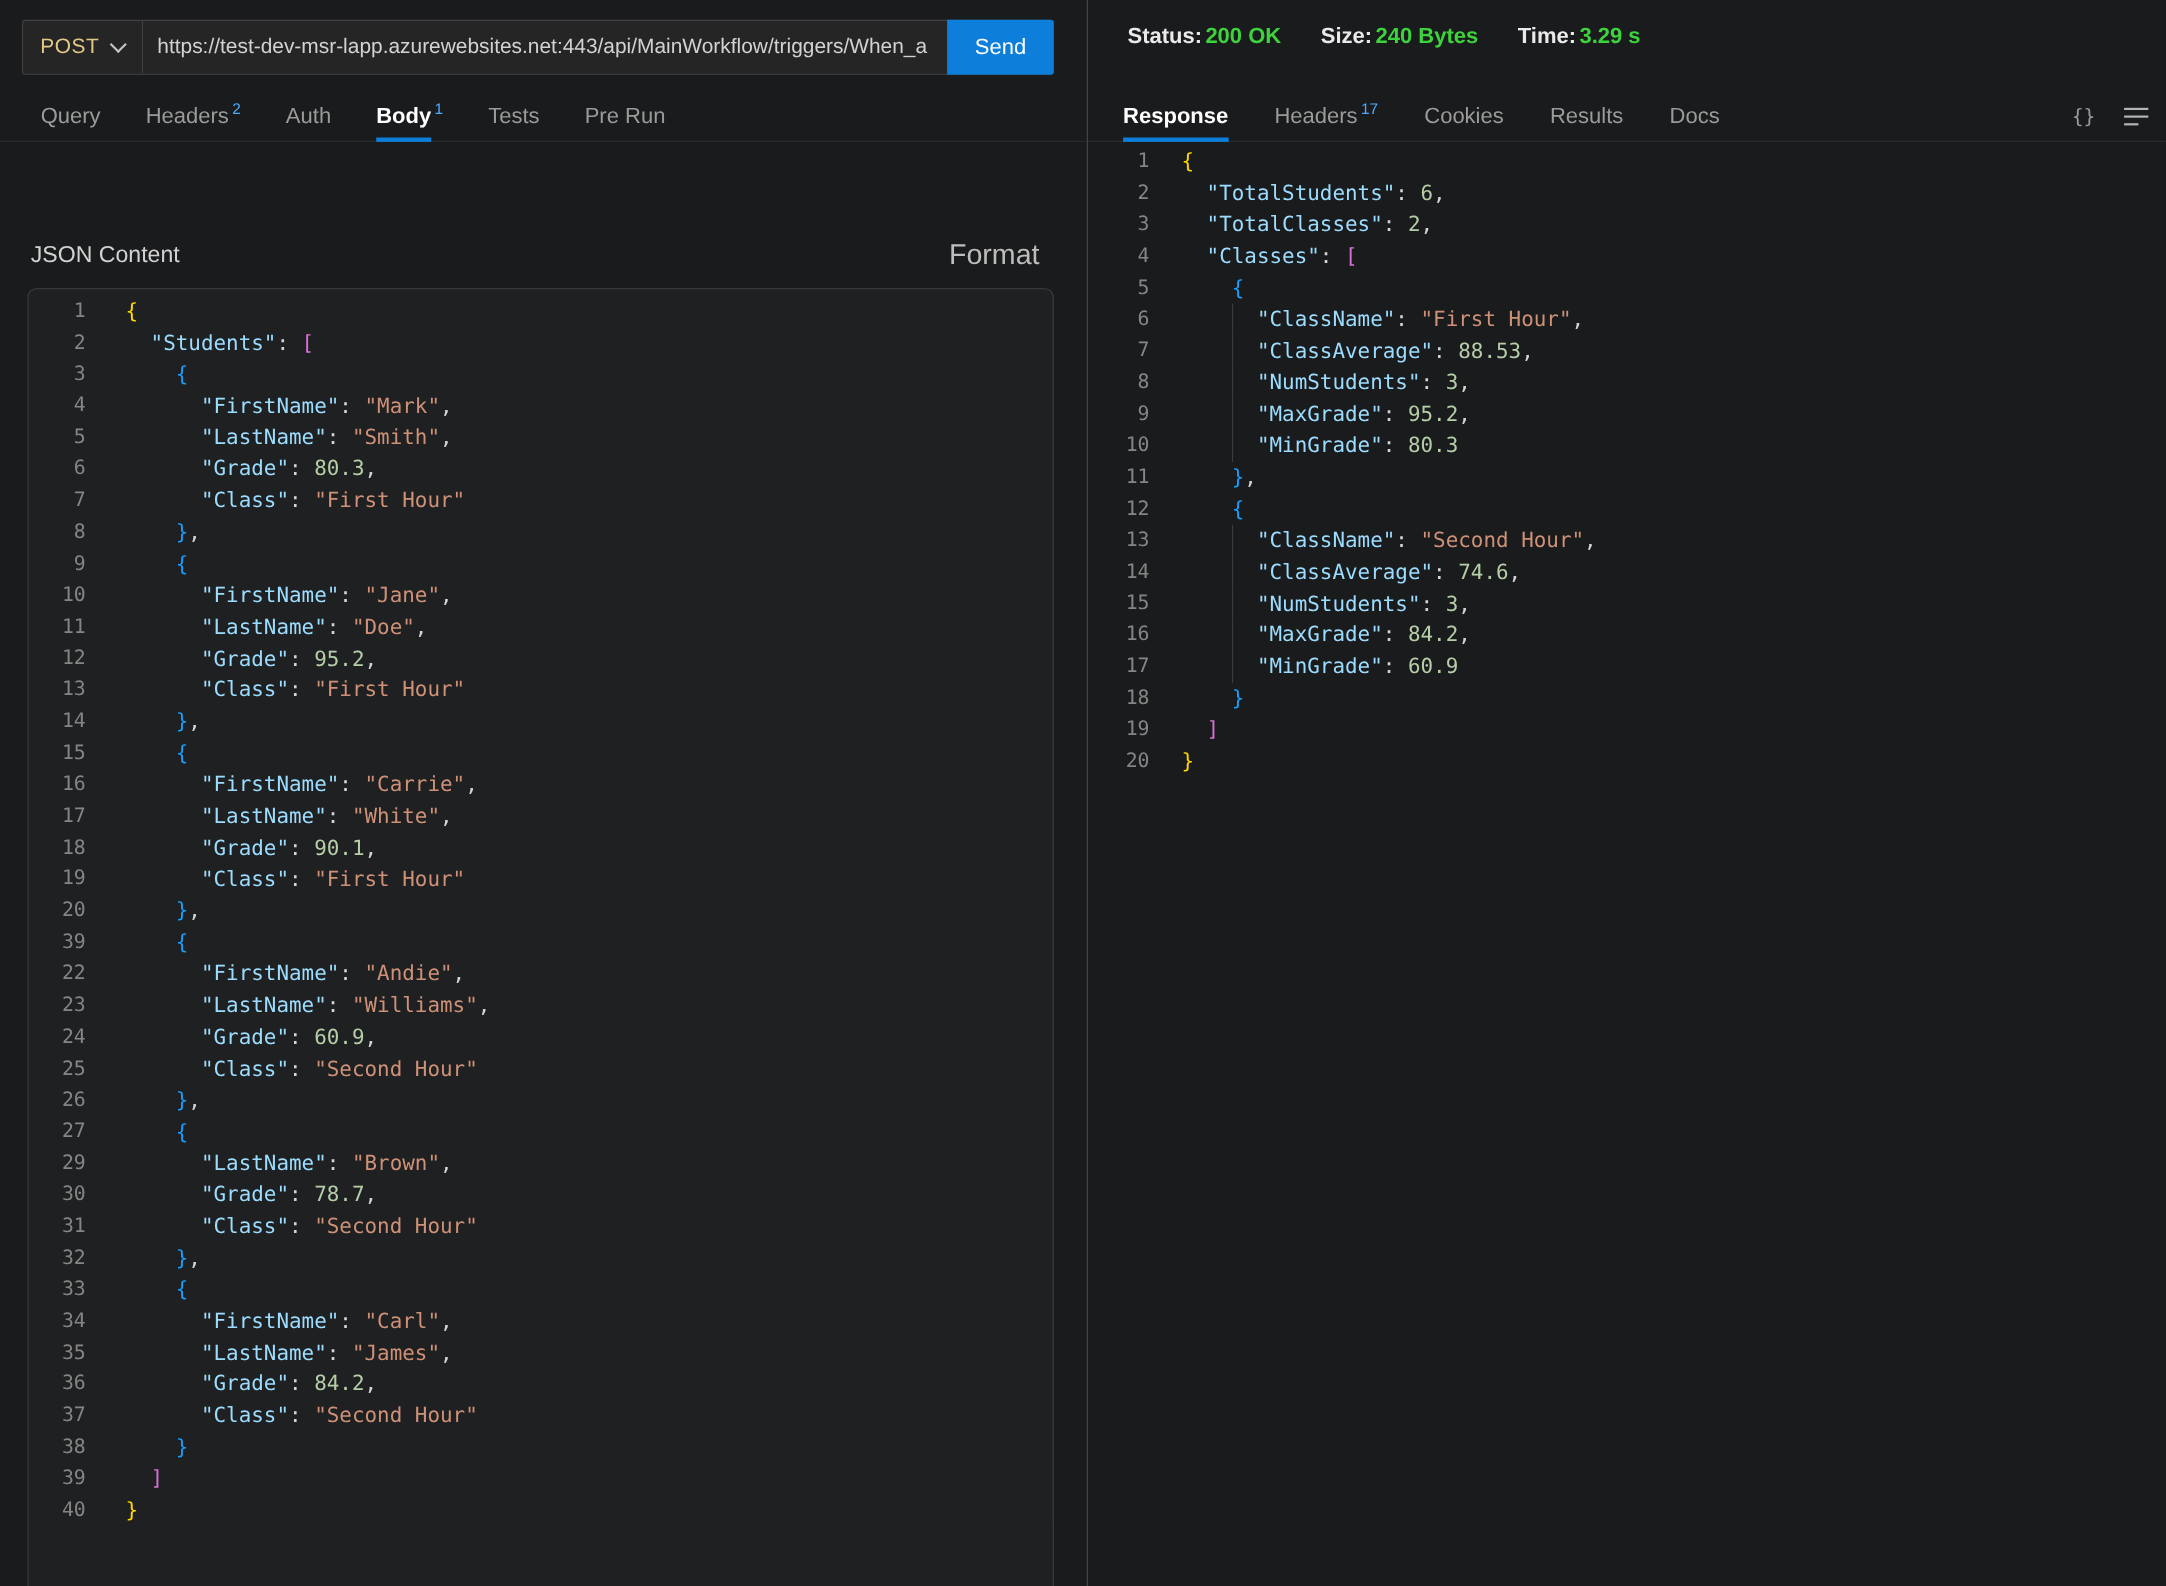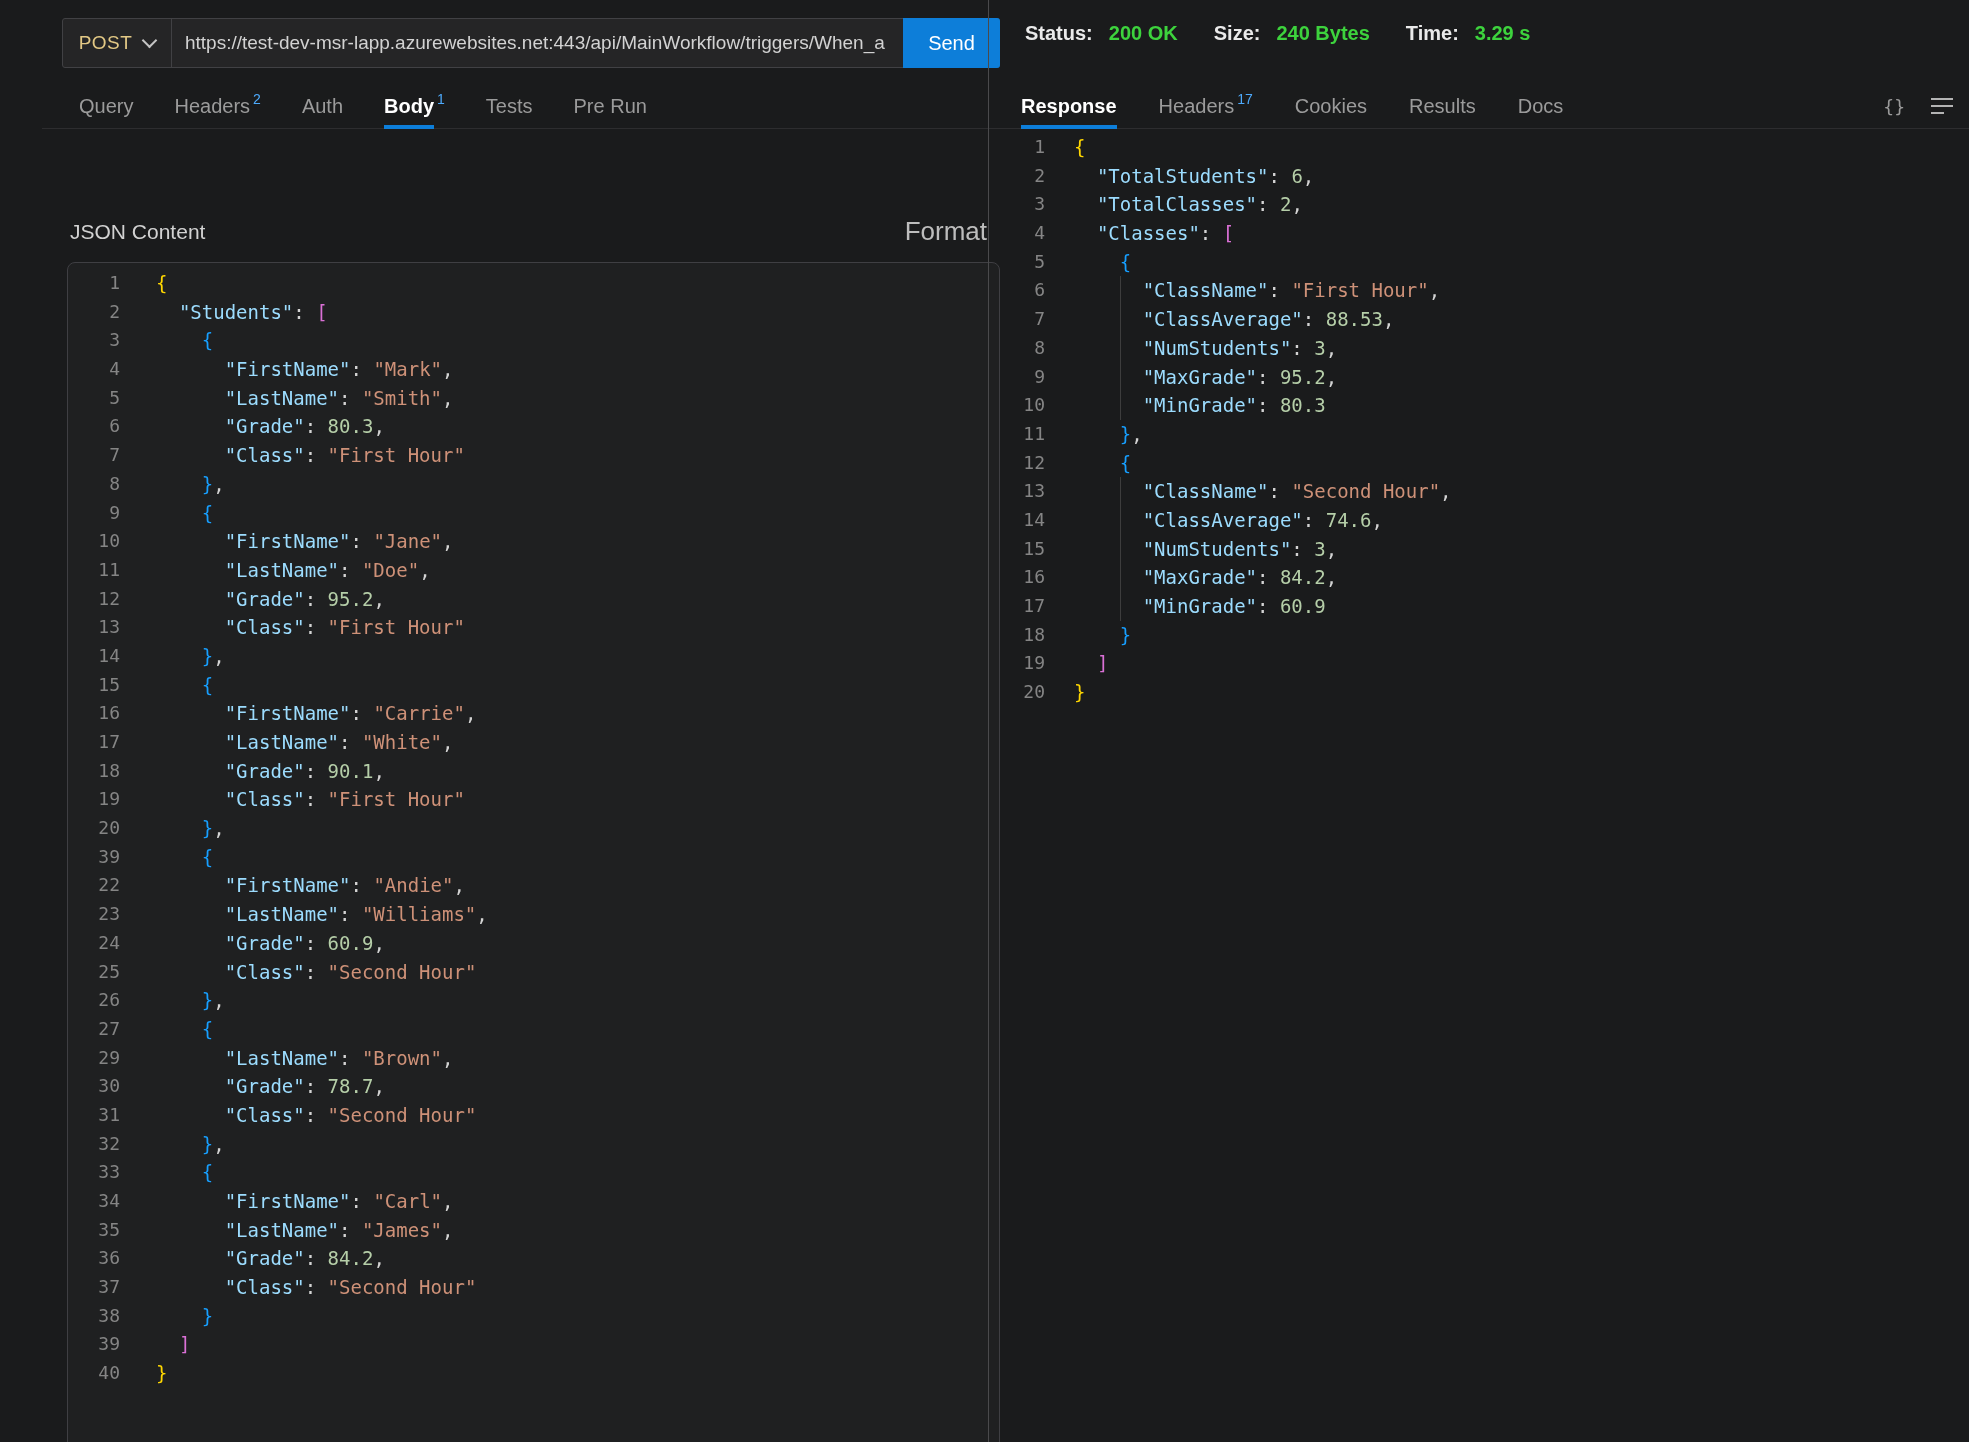--- a/index.html
+++ b/index.html
@@ -3,21 +3,21 @@
 <meta charset="utf-8">
 <style>
   html,body{margin:0;padding:0;}
   body{
     width:1969px;height:1442px;overflow:hidden;position:relative;
     background:#1a1b1c;color:#cccccc;
     font-family:"Liberation Sans",sans-serif;
     -webkit-font-smoothing:antialiased;
   }
   .panel{position:absolute;top:0;height:100%;}
-  #left-panel{left:0;width:988px;margin-left:42px;}
+  #left-panel{left:0;width:988px;}
   #divider{position:absolute;left:988px;top:0;width:1px;height:100%;background:#4a4a4c;}
   #right-panel{left:989px;right:0;}
 
   
   .url-row{
     position:absolute;left:20px;top:18px;width:938px;height:50px;
     display:flex;align-items:stretch;background:#252526;
     border:1px solid #414144;border-radius:3px;box-sizing:border-box;
   }
   .method{
@@ -88,21 +88,21 @@
   .line.g .code::before{
     content:"";position:absolute;left:45.6px;top:0;height:100%;
     border-left:1px solid #3d3d3d;
   }
 
   
   #status-row{
     position:absolute;left:36px;top:22px;display:flex;gap:36px;
     font-size:20px;font-weight:700;color:#eaeaea;align-items:center;
   }
-  .stat .val{color:var(--success,#3dd33d);margin-left:16px;}
+  .stat .val{color:var(--success,#3dd33d);margin-left:3px;}
 
   
   #resp-icons{position:absolute;right:16px;top:0;height:44px;display:flex;align-items:center;gap:26px;}
   #braces-icon{font-family:"DejaVu Sans Mono",monospace;font-size:18px;color:#9a9a9a;cursor:pointer;}
   #menu-icon{width:22px;height:16px;display:flex;flex-direction:column;justify-content:space-between;cursor:pointer;}
   #menu-icon span{display:block;height:2px;background:#b4b4b4;}
   #menu-icon span:nth-child(1){width:22px;}
   #menu-icon span:nth-child(2){width:22px;}
   #menu-icon span:nth-child(3){width:13px;}
 </style>

